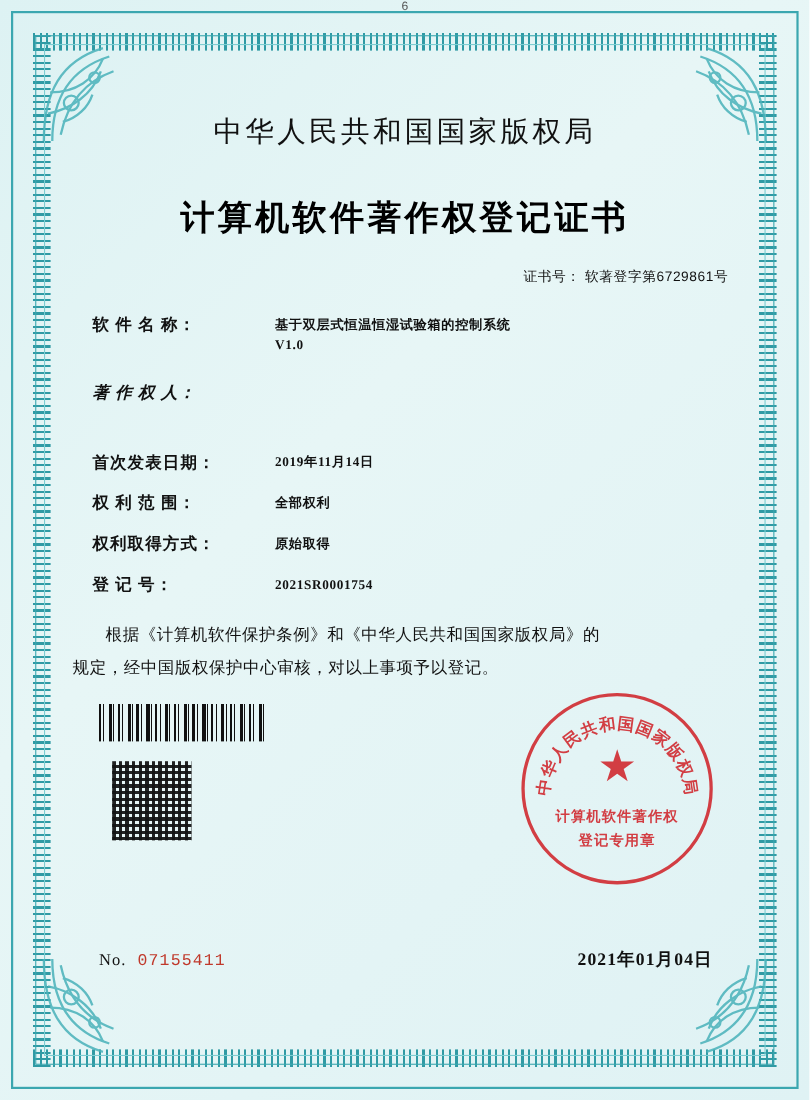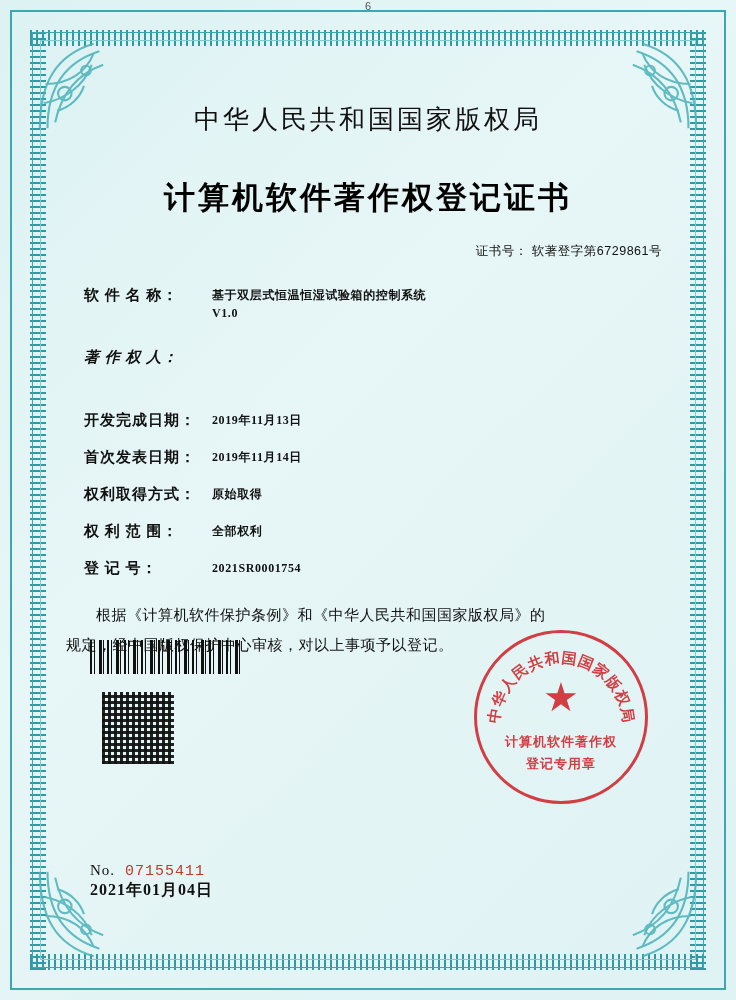--- a/index.html
+++ b/index.html
@@ -126,20 +126,21 @@
   .fields {
     margin-top: 26px;
     padding-left: 28px;
   }
   .field-row {
     display: flex;
     align-items: flex-start;
     margin-bottom: 18px;
     font-size: 15px;
     color: #111;
+    gap: 38px;
   }
   .field-label {
     width: 128px;
     flex: 0 0 128px;
     letter-spacing: 1px;
     font-family: "Liberation Serif", serif;
     font-weight: bold;
     font-size: 15px;
   }
   .field-value {
@@ -238,21 +239,20 @@
 
   
   .footer {
     position: absolute;
     left: 90px;
     right: 88px;
     top: 862px;
     display: flex;
     justify-content: space-between;
     align-items: baseline;
-    flex-direction: column;
   }
   .serial {
     font-family: "Liberation Mono", monospace;
     font-size: 15px;
     color: #c0392b;
     letter-spacing: 1px;
   }
   .serial .prefix { color: #111; font-family: "Liberation Serif", serif; }
   .issue-date {
     font-family: "Liberation Serif", serif;
@@ -344,38 +344,34 @@
         <div class="field-value">基于双层式恒温恒湿试验箱的控制系统
 V1.0</div>
       </div>
 
       <div class="field-row" style="margin-top:26px;font-style:italic;">
         <div class="field-label">著 作 权 人：</div>
       </div>
 
       <div class="gap-lg"></div>
 
-      <div class="field-row">
-        <div class="field-label">开发完成日期：</div>
-        <div class="field-value">2019年11月13日</div>
-      </div>
 
       <div class="field-row">
         <div class="field-label">首次发表日期：</div>
         <div class="field-value">2019年11月14日</div>
       </div>
 
       <div class="field-row">
+        <div class="field-label">权 利 范 围：</div>
+        <div class="field-value">全部权利</div>
+      </div>
+
+      <div class="field-row">
         <div class="field-label">权利取得方式：</div>
         <div class="field-value">原始取得</div>
-      </div>
-
-      <div class="field-row">
-        <div class="field-label">权 利 范 围：</div>
-        <div class="field-value">全部权利</div>
       </div>
 
       <div class="field-row">
         <div class="field-label">登 记 号：</div>
         <div class="field-value">2021SR0001754</div>
       </div>
 
     </div>
 
     <div class="statement">

